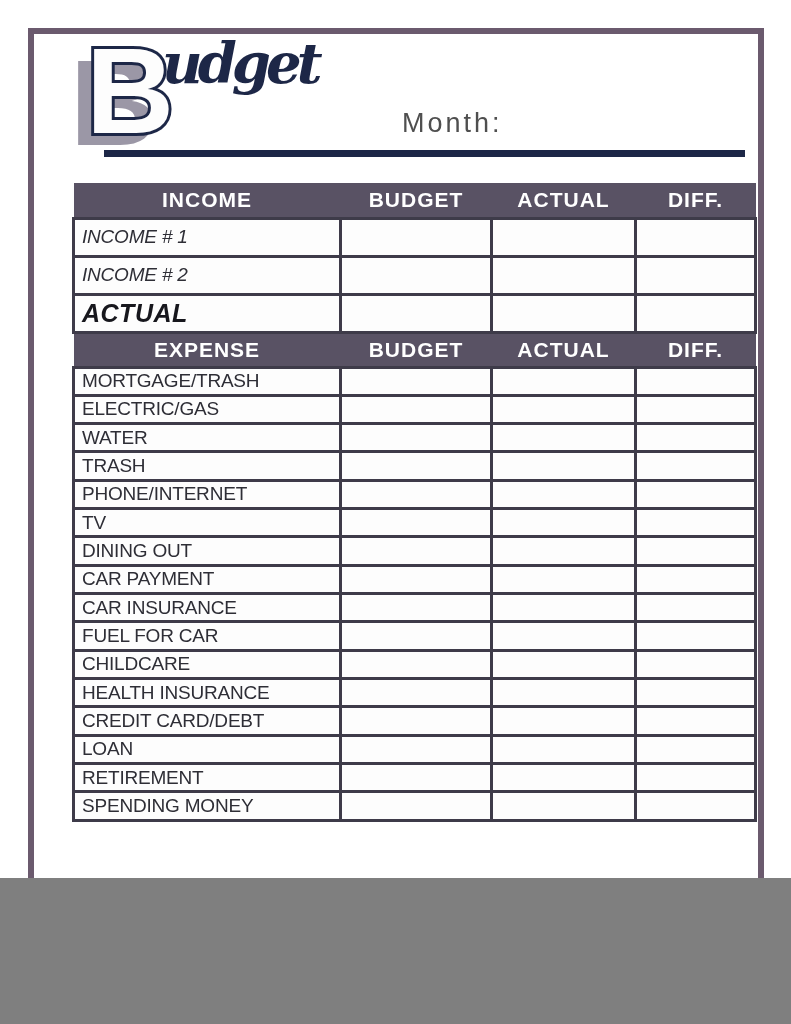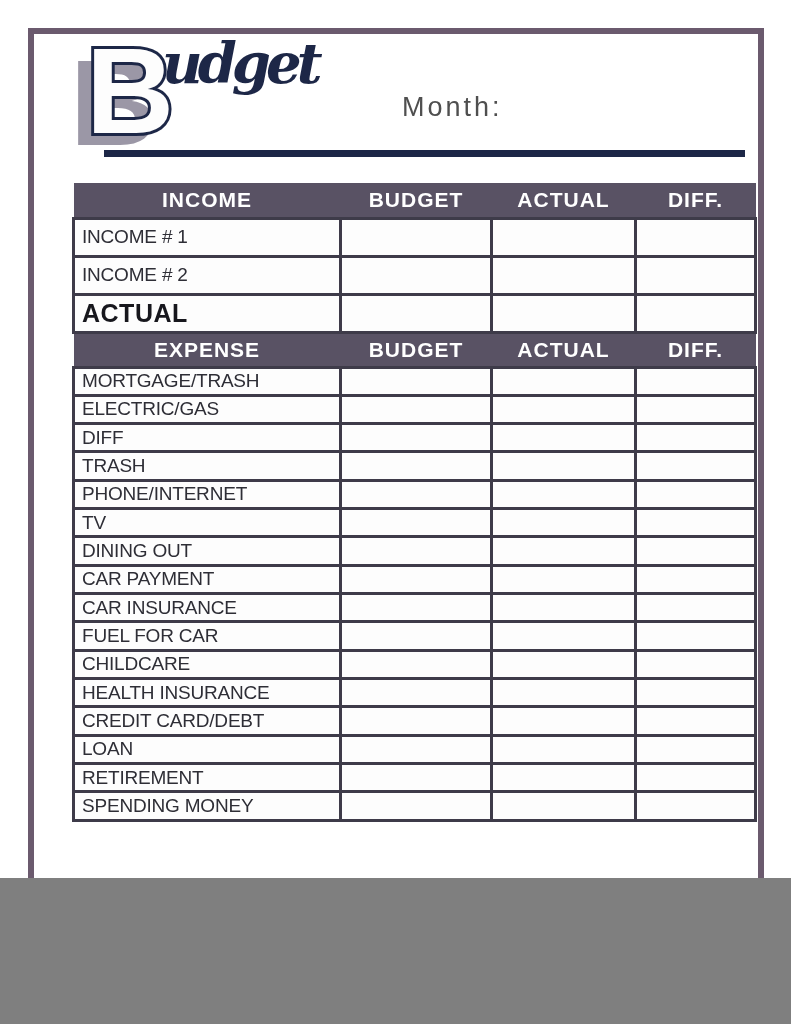--- a/index.html
+++ b/index.html
@@ -24,35 +24,35 @@
   
   .logo{position:absolute;left:70px;top:30px;width:620px;height:140px;z-index:3;}
   .logo .b{font-family:"Liberation Sans",sans-serif;font-weight:bold;font-size:122px;
     line-height:1;position:absolute;}
   .logo .b-shadow{left:0;top:12px;color:var(--logo-shadow-gray);}
   .logo .b-outline{left:16px;top:0;color:#fdfdfd;-webkit-text-stroke:6px var(--accent-navy);
     paint-order:stroke fill;}
   .logo .script{position:absolute;left:92px;top:0;
     font-family:"DejaVu Serif",serif;font-style:italic;font-weight:bold;
     font-size:56px;line-height:1.2;color:var(--accent-navy);letter-spacing:-5px;}
-  .month-label{position:absolute;left:402px;top:92px;font-size:27px;
+  .month-label{position:absolute;left:402px;top:108px;font-size:27px;
     color:var(--month-ink);letter-spacing:3px;z-index:3;}
   .month-line{position:absolute;left:104px;top:150px;width:641px;height:7px;
     background:var(--accent-navy);z-index:2;}
 
   
   table.budget{position:absolute;left:72px;top:183px;width:682px;z-index:2;
     border-collapse:collapse;table-layout:fixed;background:#fdfdfd;}
   col.c-name{width:267px;} col.c-budget{width:151px;}
   col.c-actual{width:144px;} col.c-diff{width:120px;}
 
   tr.bar-row{height:35px;}
   tr.bar-row th{background:var(--bar-purple);color:#ffffff;font-weight:bold;
     font-size:21px;letter-spacing:1px;text-align:center;border:none;}
-  tr.income-row{height:38px;}
+  tr.income-row{height:38px;font-style:italic;}
   tr.expense-row{height:28.33px;}
   td{border:3px solid var(--table-border);background:#fdfdfd;}
   td.label-cell{font-size:19px;color:var(--label-ink);padding-left:7px;
     letter-spacing:-0.2px;white-space:nowrap;overflow:hidden;}
   tr.total-row{height:38px;}
   tr.total-row td.label-cell{font-size:25px;font-weight:bold;color:#17171d;
     letter-spacing:0.5px;}
 
   
   .cutoff-band{position:absolute;left:0;top:878px;width:791px;height:146px;
@@ -124,21 +124,21 @@
           <td class="entry-cell"></td>
           <td class="entry-cell"></td>
         </tr>
         <tr class="expense-row">
           <td class="label-cell">ELECTRIC/GAS</td>
           <td class="entry-cell"></td>
           <td class="entry-cell"></td>
           <td class="entry-cell"></td>
         </tr>
         <tr class="expense-row">
-          <td class="label-cell">DIFF</td>
+          <td class="label-cell">WATER</td>
           <td class="entry-cell"></td>
           <td class="entry-cell"></td>
           <td class="entry-cell"></td>
         </tr>
         <tr class="expense-row">
           <td class="label-cell">TRASH</td>
           <td class="entry-cell"></td>
           <td class="entry-cell"></td>
           <td class="entry-cell"></td>
         </tr>

